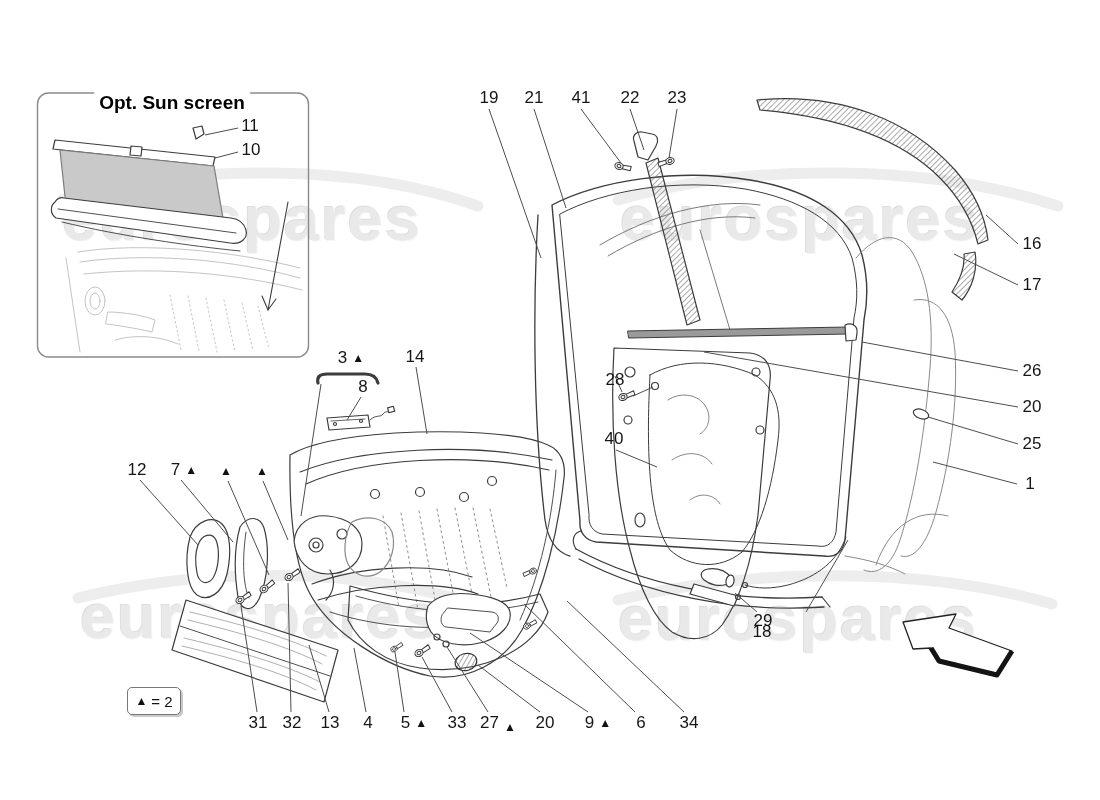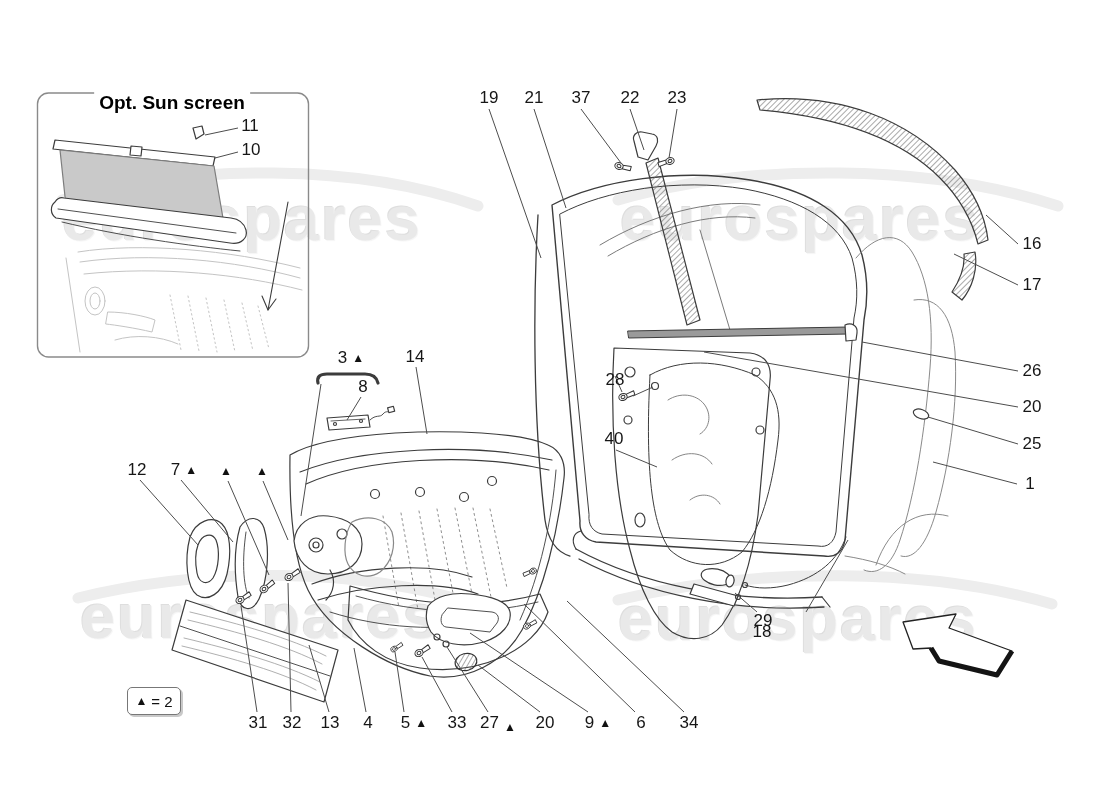--- a/index.html
+++ b/index.html
@@ -293,21 +293,21 @@
       <div class="part-label" style="left: 251px; top: 150px;">
         <span class="num">10</span>
       </div>
       <div class="part-label" style="left: 489px; top: 98px;">
         <span class="num">19</span>
       </div>
       <div class="part-label" style="left: 534px; top: 98px;">
         <span class="num">21</span>
       </div>
       <div class="part-label" style="left: 581px; top: 98px;">
-        <span class="num">37</span>
+        <span class="num">41</span>
       </div>
       <div class="part-label" style="left: 630px; top: 98px; text-align: center;">
         <span class="num">22</span>
       </div>
       <div class="part-label" style="left: 677px; top: 98px;">
         <span class="num">23</span>
       </div>
       <div class="part-label" style="left: 1032px; top: 244px;">
         <span class="num">16</span>
       </div>

